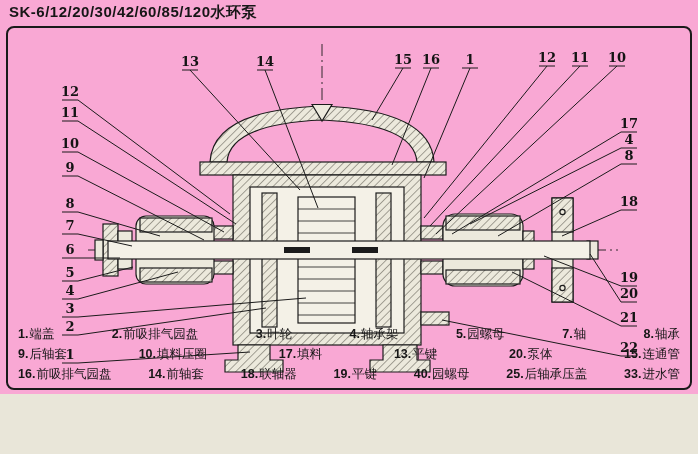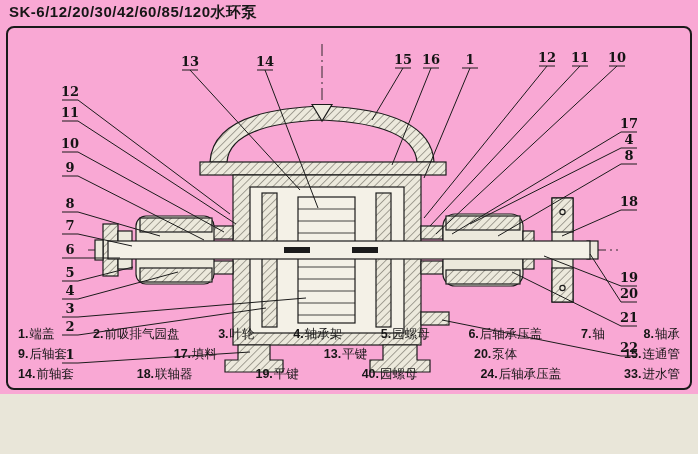--- a/index.html
+++ b/index.html
@@ -191,34 +191,35 @@
       </g>
   </svg>
 
   <div class="legend">
       <div class="legend-row">
         <span class="legend-item"><b>1.</b><span>端盖</span></span>
         <span class="legend-item"><b>2.</b><span>前吸排气园盘</span></span>
         <span class="legend-item"><b>3.</b><span>叶轮</span></span>
         <span class="legend-item"><b>4.</b><span>轴承架</span></span>
         <span class="legend-item"><b>5.</b><span>园螺母</span></span>
-        <span class="legend-item"><b>6.</b><span>后轴承压盖</span></span>
         <span class="legend-item"><b>7.</b><span>轴</span></span>
         <span class="legend-item"><b>8.</b><span>轴承</span></span>
       </div>
       <div class="legend-row">
         <span class="legend-item"><b>9.</b><span>后轴套</span></span>
+        <span class="legend-item"><b>10.</b><span>填料压圈</span></span>
         <span class="legend-item"><b>17.</b><span>填料</span></span>
         <span class="legend-item"><b>13.</b><span>平键</span></span>
         <span class="legend-item"><b>20.</b><span>泵体</span></span>
         <span class="legend-item"><b>15.</b><span>连通管</span></span>
       </div>
       <div class="legend-row">
+        <span class="legend-item"><b>16.</b><span>前吸排气园盘</span></span>
         <span class="legend-item"><b>14.</b><span>前轴套</span></span>
         <span class="legend-item"><b>18.</b><span>联轴器</span></span>
         <span class="legend-item"><b>19.</b><span>平键</span></span>
         <span class="legend-item"><b>40.</b><span>园螺母</span></span>
-        <span class="legend-item"><b>24.</b><span>后轴承压盖</span></span>
+        <span class="legend-item"><b>25.</b><span>后轴承压盖</span></span>
         <span class="legend-item"><b>33.</b><span>进水管</span></span>
       </div>
     </div>
 
 </div>
 
 </body></html>

